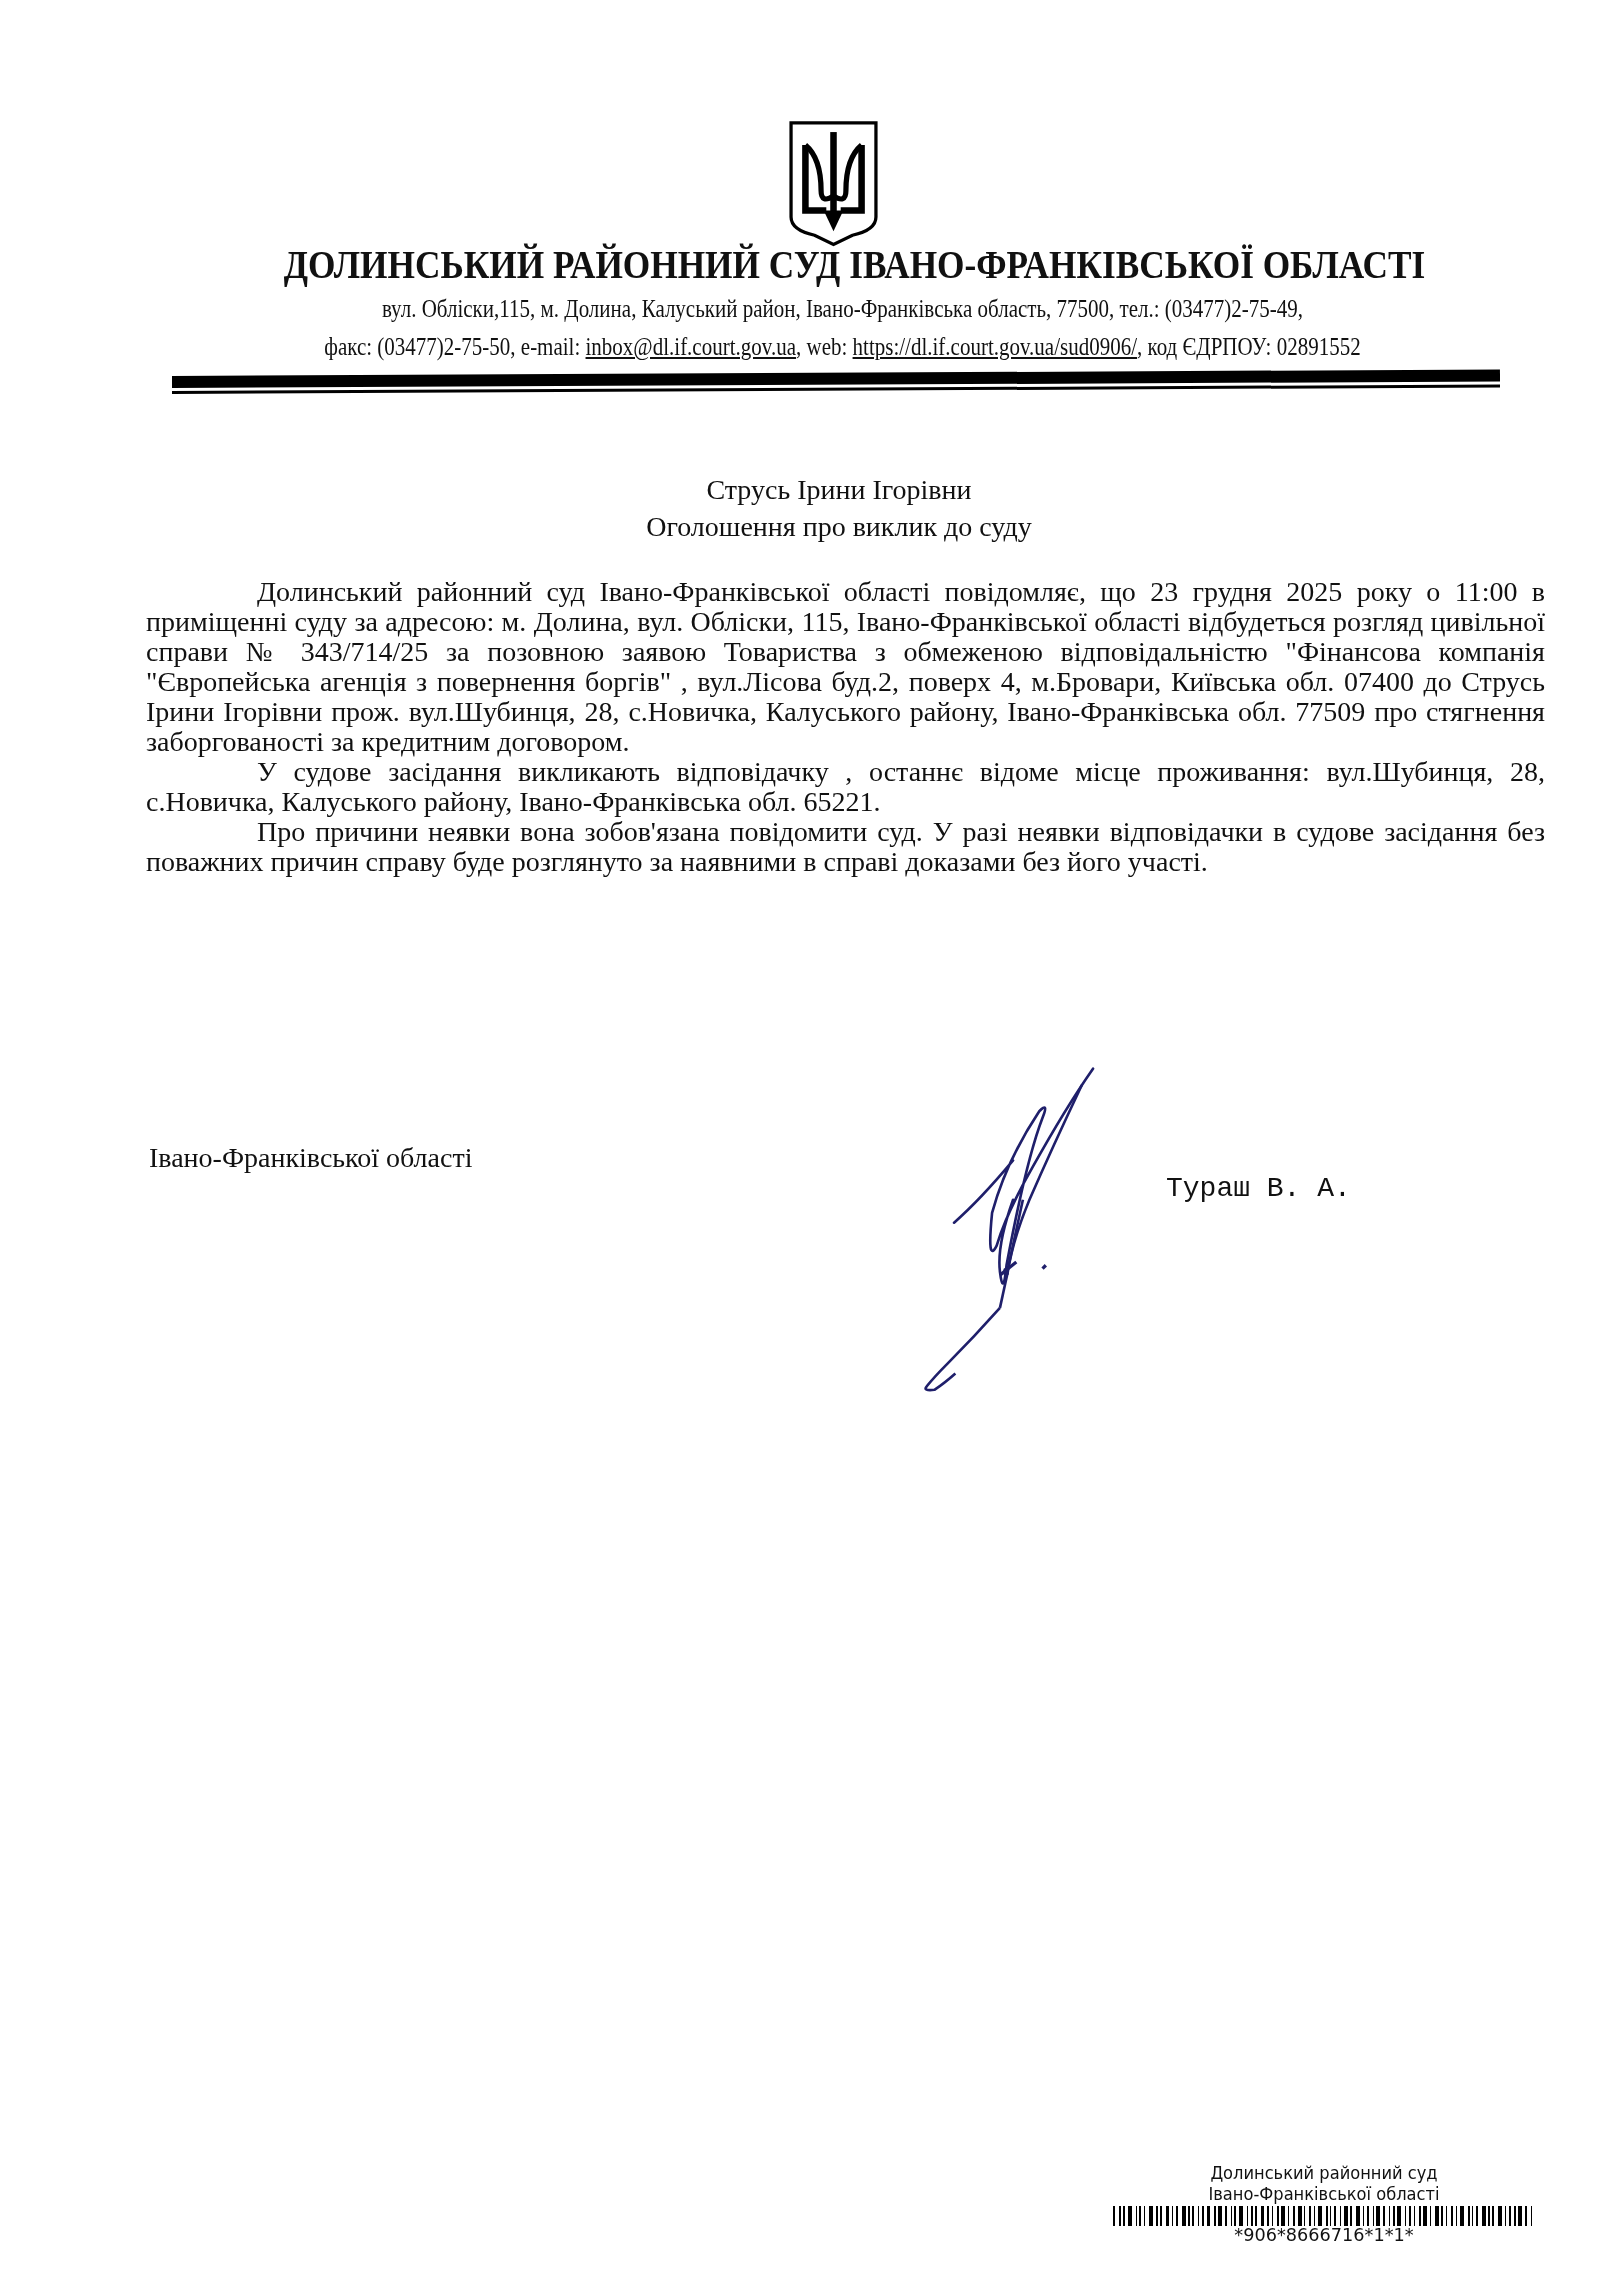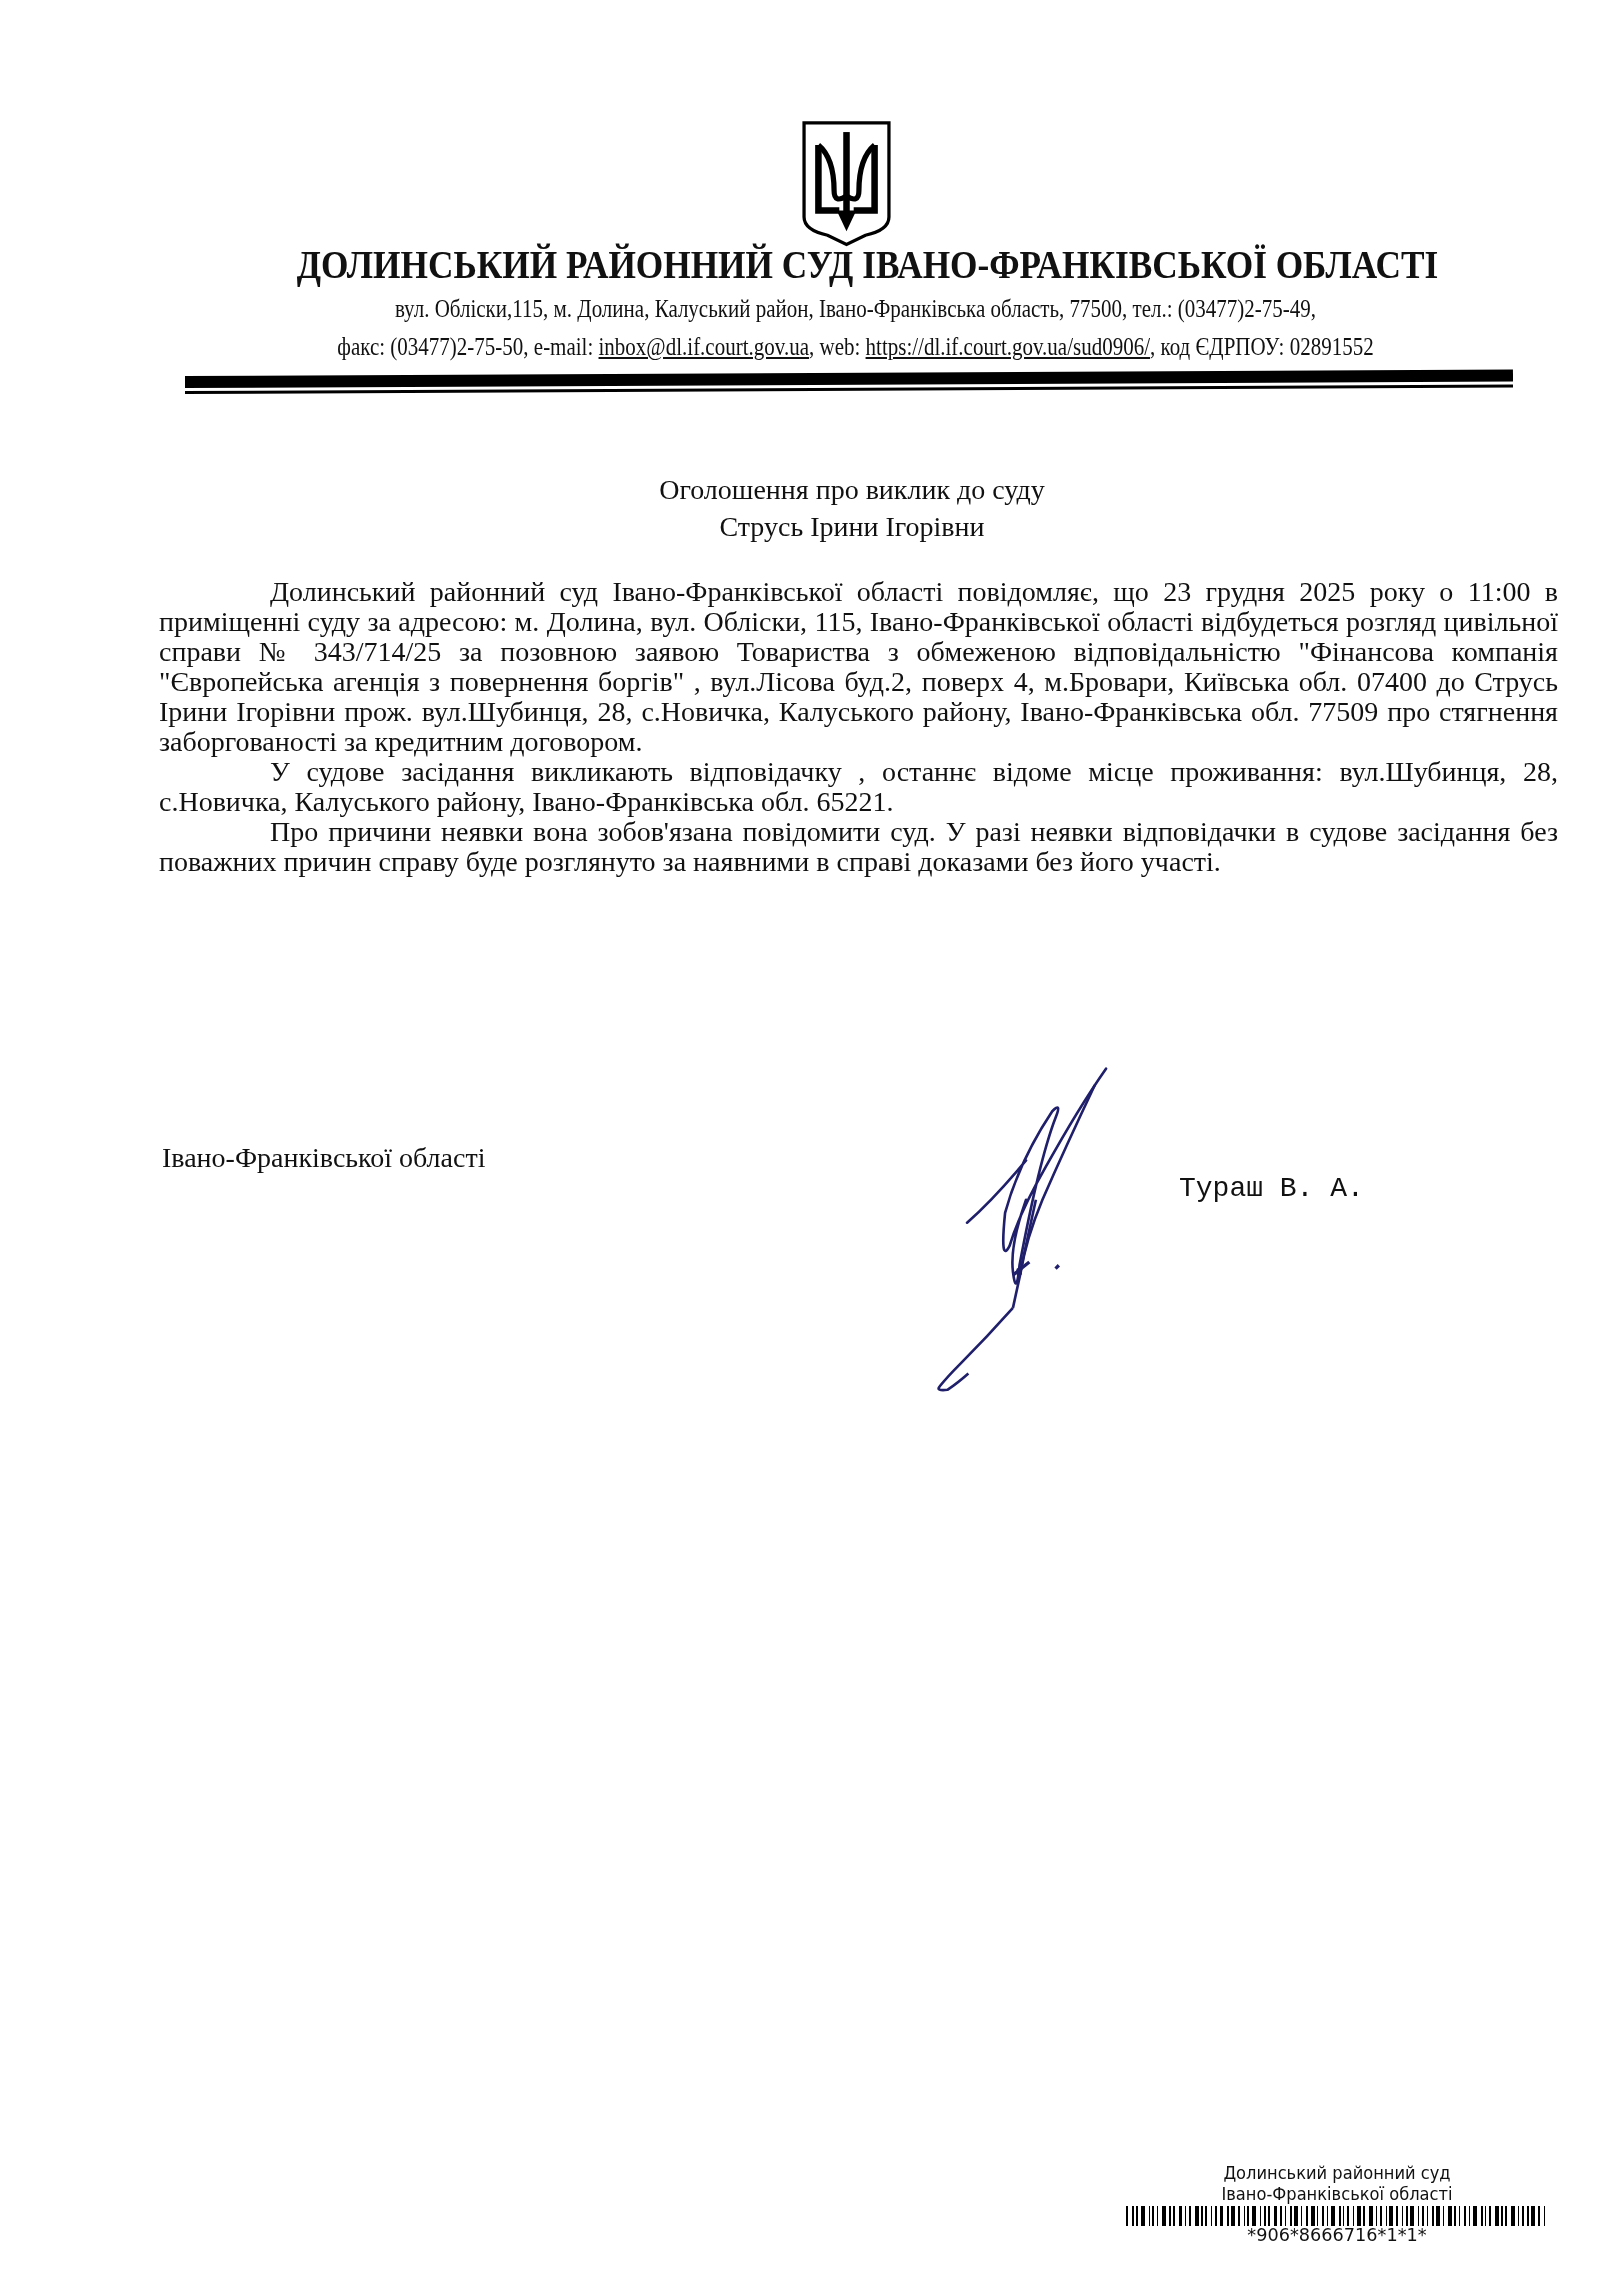--- a/index.html
+++ b/index.html
@@ -1,17 +1,17 @@
 <!DOCTYPE html>
 <html style="font-size:10.5px"><head>
 <meta charset="utf-8">
 <style>
   html, body { margin: 0; padding: 0; background: #ffffff; }
   body { width: 1621px; height: 2295px; position: relative; overflow: hidden; font-family: "Liberation Serif", "DejaVu Serif", serif; color: #111; }
-  .page { position: absolute; left: 16px; top: 0; width: 1371px; height: 2295px; background: #fff; }
+  .page { position: absolute; left: 3px; top: 0; width: 1371px; height: 2295px; background: #fff; }
 
   .emblem { position: absolute; left: 784px; top: 119px; width: 93px; height: 128px; }
 
   .court-title { position: absolute; left: 190px; top: 241px; width: 1298px; text-align: center; font-weight: bold; font-size: 41px; letter-spacing: 0px; transform: scaleX(0.86); transform-origin: center; white-space: nowrap; line-height: 46px; }
   .header-line { position: absolute; left: 197px; width: 1285px; text-align: center; font-size: 25px; white-space: nowrap; transform: scaleX(0.84); transform-origin: center; line-height: 29px; }
   .header-line.l1 { top: 294px; }
   .header-line.l2 { top: 332px; }
   .header-line u { text-decoration: underline; }
 
   .rule-thick { position: absolute; left: 169px; top: 376px; width: 1328px; height: 11.8px; background: #000; transform: rotate(-0.28deg); transform-origin: left center; }
@@ -51,22 +51,22 @@
 
   <div class="header-line l1">вул. Обліски,115, м. Долина, Калуський район, Івано-Франківська область, 77500, тел.: (03477)2-75-49,</div>
   <div class="header-line l2">
     <span>факс: (03477)2-75-50, e-mail: </span><u>inbox@dl.if.court.gov.ua</u><span>, web: </span><u>https://dl.if.court.gov.ua/sud0906/</u><span>, код ЄДРПОУ:  02891552</span>
   </div>
 
   <div class="rule-thick"></div>
   <div class="rule-thin"></div>
 
   <div class="notice-title">
+    <div>Струсь Ірини Ігорівни</div>
     <div>Оголошення про виклик до суду</div>
-    <div>Струсь Ірини Ігорівни</div>
   </div>
 
   <div class="body-text">
     <p>Долинський районний суд Івано-Франківської області повідомляє, що 23 грудня 2025 року о 11:00 в приміщенні суду за адресою: м. Долина, вул. Обліски, 115, Івано-Франківської області відбудеться розгляд цивільної справи № 343/714/25 за позовною заявою Товариства з обмеженою відповідальністю "Фінансова компанія "Європейська агенція з повернення боргів" , вул.Лісова буд.2, поверх 4, м.Бровари, Київська обл. 07400 до Струсь Ірини Ігорівни прож. вул.Шубинця, 28, с.Новичка, Калуського району, Івано-Франківська обл. 77509 про стягнення заборгованості за кредитним договором.</p>
     <p>У судове засідання викликають відповідачку , останнє відоме місце проживання: вул.Шубинця, 28, с.Новичка, Калуського району, Івано-Франківська обл. 65221.</p>
     <p>Про причини неявки вона зобов'язана повідомити суд. У разі неявки відповідачки в судове засідання без поважних причин справу буде розглянуто за наявними в справі доказами без його участі.</p>
   </div>
 
   <div class="signature-left">
     <div>Івано-Франківської області</div>

